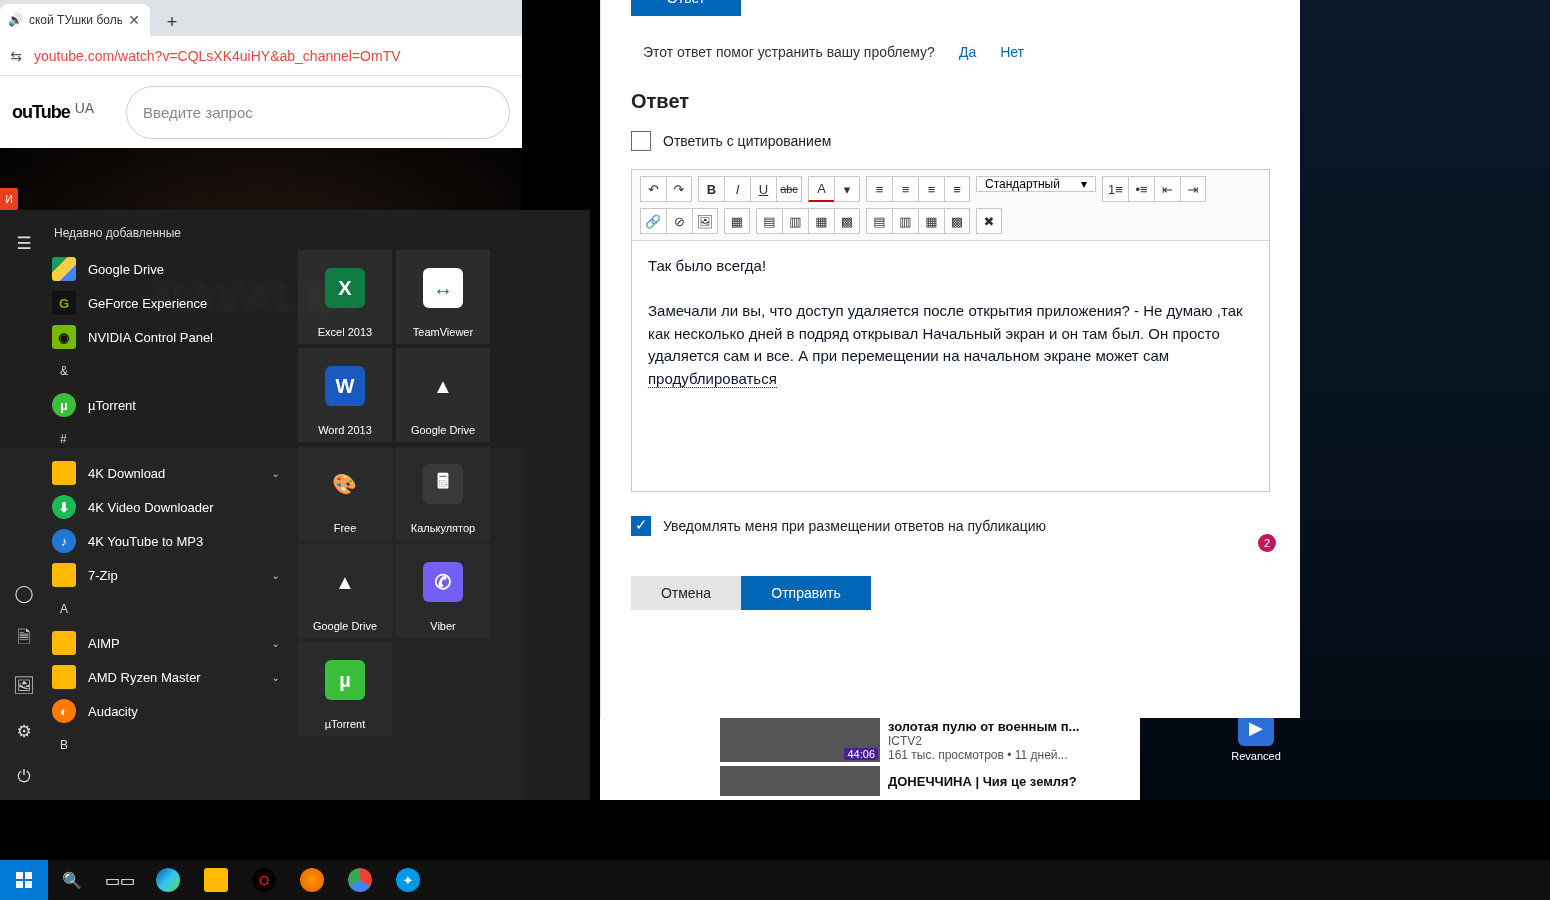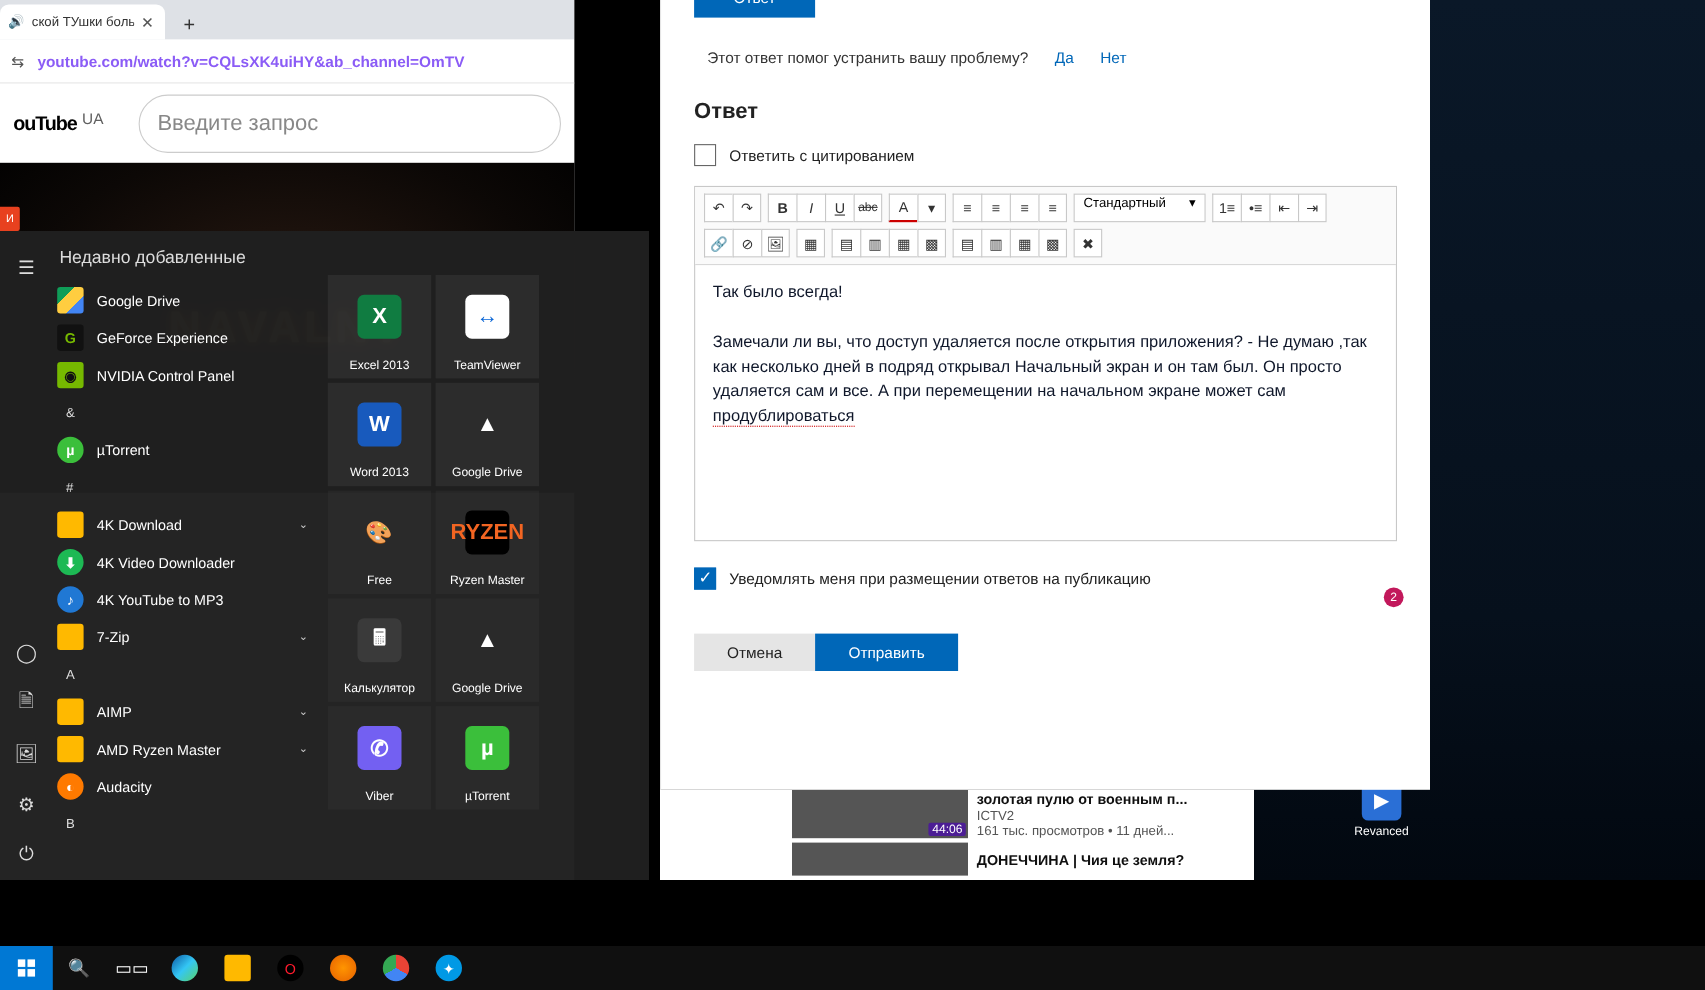--- a/index.html
+++ b/index.html
@@ -7,37 +7,37 @@
 
   
   .browser{position:absolute;left:0;top:0;width:522px;height:800px;background:#fff;}
   .tabbar{height:36px;background:#dee1e6;display:flex;align-items:flex-end;padding-left:0;}
   .tab{height:32px;background:#fff;border-radius:8px 8px 0 0;display:flex;align-items:center;padding:0 10px 0 8px;gap:6px;font-size:12px;color:#333;max-width:150px;}
   .tab .title{white-space:nowrap;overflow:hidden;}
   .tab-close{font-size:14px;color:#555;cursor:pointer;}
   .newtab{width:28px;height:28px;display:flex;align-items:center;justify-content:center;font-size:18px;color:#333;margin-left:8px;}
   .addrbar{height:40px;background:#fff;display:flex;align-items:center;padding:0 6px;gap:8px;border-bottom:1px solid #e0e0e0;}
   .site-ico{width:20px;height:20px;display:flex;align-items:center;justify-content:center;font-size:14px;color:#555;}
-  .url{font-size:14px;color:#8b5cf6;flex:1;font-weight:bold;}
+  .url{font-size:14px;color:#ef4444;flex:1;}
   .yt-header{height:72px;background:#fff;display:flex;align-items:center;padding:0 12px;gap:32px;}
   .yt-logo{display:flex;align-items:center;gap:2px;}
   .yt-logo .word{font-weight:700;font-size:18px;letter-spacing:-1px;color:#000;}
   .yt-logo .region{font-size:14px;color:#606060;margin-left:3px;margin-bottom:8px;}
-  .yt-search{flex:1;height:53px;border:1px solid #ccc;border-radius:38px;display:flex;align-items:center;padding:0 16px;color:#888;font-size:20px;}
+  .yt-search{flex:1;height:53px;border:1px solid #ccc;border-radius:38px;display:flex;align-items:center;padding:0 16px;color:#888;font-size:15px;}
   .yt-video{position:relative;height:300px;background:radial-gradient(ellipse at 50% 45%,#2a1a12 0%,#0c0806 65%,#000 100%);display:flex;align-items:center;justify-content:center;}
   .navalny{font-size:40px;font-weight:700;color:#ffd46a;text-shadow:0 0 8px #ff9c1a,0 0 16px #ff7a00,0 0 2px #fff0c0;letter-spacing:4px;}
   .i-badge{position:absolute;left:0;top:40px;width:18px;height:22px;background:#e8411f;color:#fff;font-size:10px;display:flex;align-items:center;justify-content:center;border-radius:0 2px 2px 0;}
 
   
   .startmenu{position:absolute;left:0;top:210px;width:590px;height:590px;background:rgba(32,32,32,0.98);color:#fff;display:flex;}
   .sm-rail{width:48px;display:flex;flex-direction:column;align-items:center;padding-top:10px;}
   .sm-rail .ham{margin-bottom:auto;}
   .sm-rail-ico{width:48px;height:46px;display:flex;align-items:center;justify-content:center;font-size:17px;color:#ddd;}
   .sm-list{width:242px;overflow:hidden;padding-top:8px;}
-  .sm-head{font-size:16px;color:#ddd;padding:8px 6px 12px 6px;}
+  .sm-head{font-size:12px;color:#ddd;padding:8px 6px 12px 6px;}
   .sm-letter{font-size:12px;color:#ddd;padding:10px 0 10px 12px;}
   .sm-item{height:34px;display:flex;align-items:center;gap:12px;padding:0 6px 0 4px;font-size:13px;color:#fff;position:relative;}
   .sm-item .exp{position:absolute;right:10px;font-size:10px;color:#ccc;}
   .app-ic{width:24px;height:24px;border-radius:3px;display:flex;align-items:center;justify-content:center;font-size:13px;font-weight:700;color:#fff;flex-shrink:0;}
   .ic-gdrive{background:linear-gradient(135deg,#0f9d58 33%,#ffcd40 33% 66%,#4285f4 66%);}
   .ic-geforce{background:#111;color:#76b900;}
   .ic-nvidia{background:#76b900;color:#111;}
   .ic-utorrent{background:#3bbf3b;border-radius:50%;}
   .ic-folder{background:#ffb900;}
   .ic-downloader{background:#1db954;border-radius:50%;}
@@ -71,21 +71,21 @@
   .chk.on::after{content:"✓";color:#fff;position:absolute;left:3px;top:-1px;font-size:15px;}
 
   .editor{border:1px solid #c8c8c8;}
   .toolbar{display:flex;flex-wrap:wrap;gap:6px;padding:6px 8px;border-bottom:1px solid #d8d8d8;background:#fafafa;}
   .tbtn{width:26px;height:26px;border:1px solid #c8c8c8;background:#fff;display:flex;align-items:center;justify-content:center;font-size:13px;color:#333;}
   .tbtn.sm{font-size:11px;}
   .tbtn-group{display:flex;}
   .tbtn-group .tbtn{border-right:none;}
   .tbtn-group .tbtn:last-child{border-right:1px solid #c8c8c8;}
   .font-color{border-bottom:2px solid #c00;}
-  .select-btn{height:26px;min-width:120px;border:1px solid #c8c8c8;background:#fff;display:flex;align-items:flex-start;padding:0 8px;font-size:12px;justify-content:space-between;gap:10px;}
+  .select-btn{height:16px;min-width:120px;border:1px solid #c8c8c8;background:#fff;display:flex;align-items:flex-start;padding:0 8px;font-size:12px;justify-content:space-between;gap:10px;}
   .ed-body{min-height:250px;padding:14px 16px;font-size:15px;line-height:1.5;color:#0f172a;}
   .spellerr{border-bottom:1px dotted #c00;}
   .ed-badge{position:absolute;right:24px;bottom:166px;width:18px;height:18px;border-radius:50%;background:#c2185b;color:#fff;font-size:11px;display:flex;align-items:center;justify-content:center;}
   .notify-row{display:flex;align-items:center;gap:12px;margin:24px 0 40px 0;font-size:14px;color:#222;}
   .forum-actions{display:flex;}
   .btn-cancel{background:#e5e5e5;color:#222;height:34px;width:110px;display:flex;align-items:center;justify-content:center;font-size:14px;}
   .btn-submit{background:#0067b8;color:#fff;height:34px;width:130px;display:flex;align-items:center;justify-content:center;font-size:14px;}
 
   
   .yt-side{position:absolute;left:600px;top:718px;width:540px;height:82px;background:#fff;display:flex;flex-direction:column;font-size:12px;}
@@ -350,24 +350,20 @@
       </div>
     <div class="tile">
         <span class="tic tic-gdrive">▲</span>
         <span>Google Drive</span>
       </div>
     <div class="tile dim">
         <span class="tic tic-paint">🎨</span>
         <span>Free</span>
       </div>
     <div class="tile dim">
-        <span class="tic tic-ryzen">RYZEN</span>
-        <span>Ryzen Master</span>
-      </div>
-    <div class="tile dim">
         <span class="tic tic-calc">🖩</span>
         <span>Калькулятор</span>
       </div>
     <div class="tile dim">
         <span class="tic tic-gdrive">▲</span>
         <span>Google Drive</span>
       </div>
     <div class="tile dim">
         <span class="tic tic-viber">✆</span>
         <span>Viber</span>

